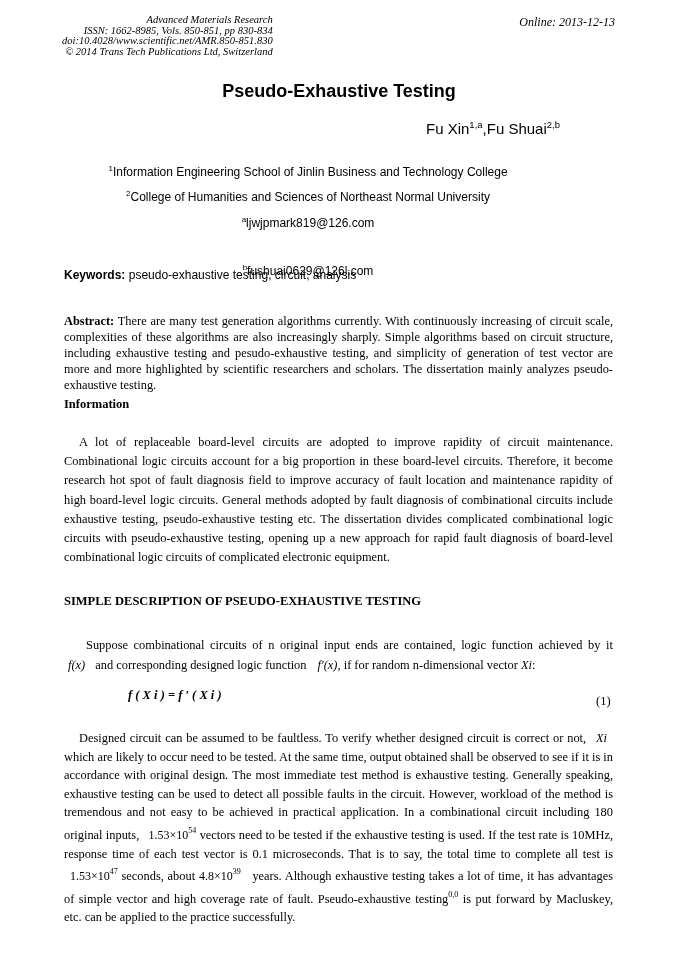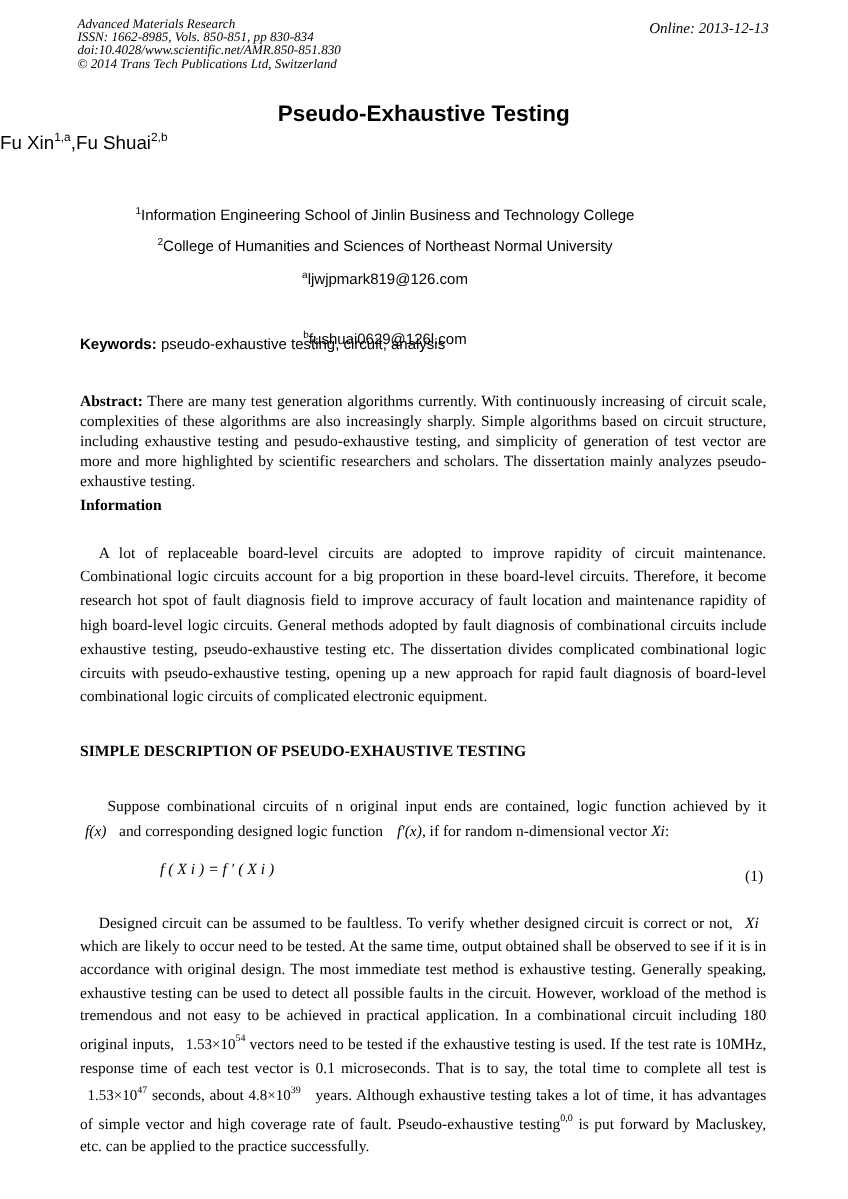--- a/index.html
+++ b/index.html
@@ -1,35 +1,35 @@
 <!DOCTYPE html>
 <html><head>
 <meta charset="utf-8">
 <style>
   html, body { margin: 0; padding: 0; background: #ffffff; }
   body { width: 678px; height: 959px; position: relative; overflow: hidden; color: #000; }
-  .serif { font-family: "Liberation Serif", "DejaVu Serif", serif; }
+  .serif { font-family: "Liberation Serif", "DejaVu Serif", serif; text-align: right; }
   .sans { font-family: "Liberation Sans", "DejaVu Sans", sans-serif; }
   .header { position: absolute; left: 62px; top: 15px; font-size: 10.5px; line-height: 10.6px; font-style: italic; }
   .online { position: absolute; right: 63px; top: 15px; font-size: 12px; font-style: italic; }
   .title { position: absolute; left: 0; width: 678px; top: 81px; text-align: center; font-size: 18px; font-weight: bold; }
-  .authors { position: absolute; left: 0; width: 560px; top: 105px; text-align: left; font-size: 15px; }
+  .authors { position: absolute; left: 0; width: 560px; top: 119px; text-align: right; font-size: 15px; }
   .authors sup { font-size: 9.5px; vertical-align: 6px; }
   .aff { position: absolute; left: 0; width: 616px; text-align: center; font-size: 12px; }
   .aff sup { font-size: 8px; vertical-align: 5px; }
   .keywords { position: absolute; left: 64px; top: 268px; font-size: 12px; }
   .kw-label { font-weight: bold; }
   .para { position: absolute; left: 64px; width: 549px; font-size: 12.4px; text-align: justify; text-align-last: left; margin-top: 19px; }
   .abstract { top: 294px; line-height: 16px; }
   .ab-label { font-weight: bold; }
   .heading { position: absolute; left: 64px; font-size: 12.5px; font-weight: bold; }
   .intro { top: 414px; line-height: 19.2px; text-indent: 15px; }
   .simple { top: 616px; line-height: 20px; text-indent: 22px; }
   .math { font-style: italic; font-family: "Liberation Serif", serif; }
-  .eq { position: absolute; left: 128px; top: 688px; font-size: 12.5px; font-style: italic; }
+  .eq { position: absolute; left: 128px; top: 688px; font-size: 12.5px; font-style: italic; font-weight: bold; }
   .eqnum { position: absolute; left: 596px; top: 694px; font-size: 12.5px; }
   .body2 { top: 710px; line-height: 18.6px; text-indent: 15px; }
   sup.s { font-size: 8px; vertical-align: 6px; }
   .sci { font-size: 12px; }
 </style>
 </head>
 <body>
 
 <div class="header serif">
   <div>Advanced Materials Research</div>

